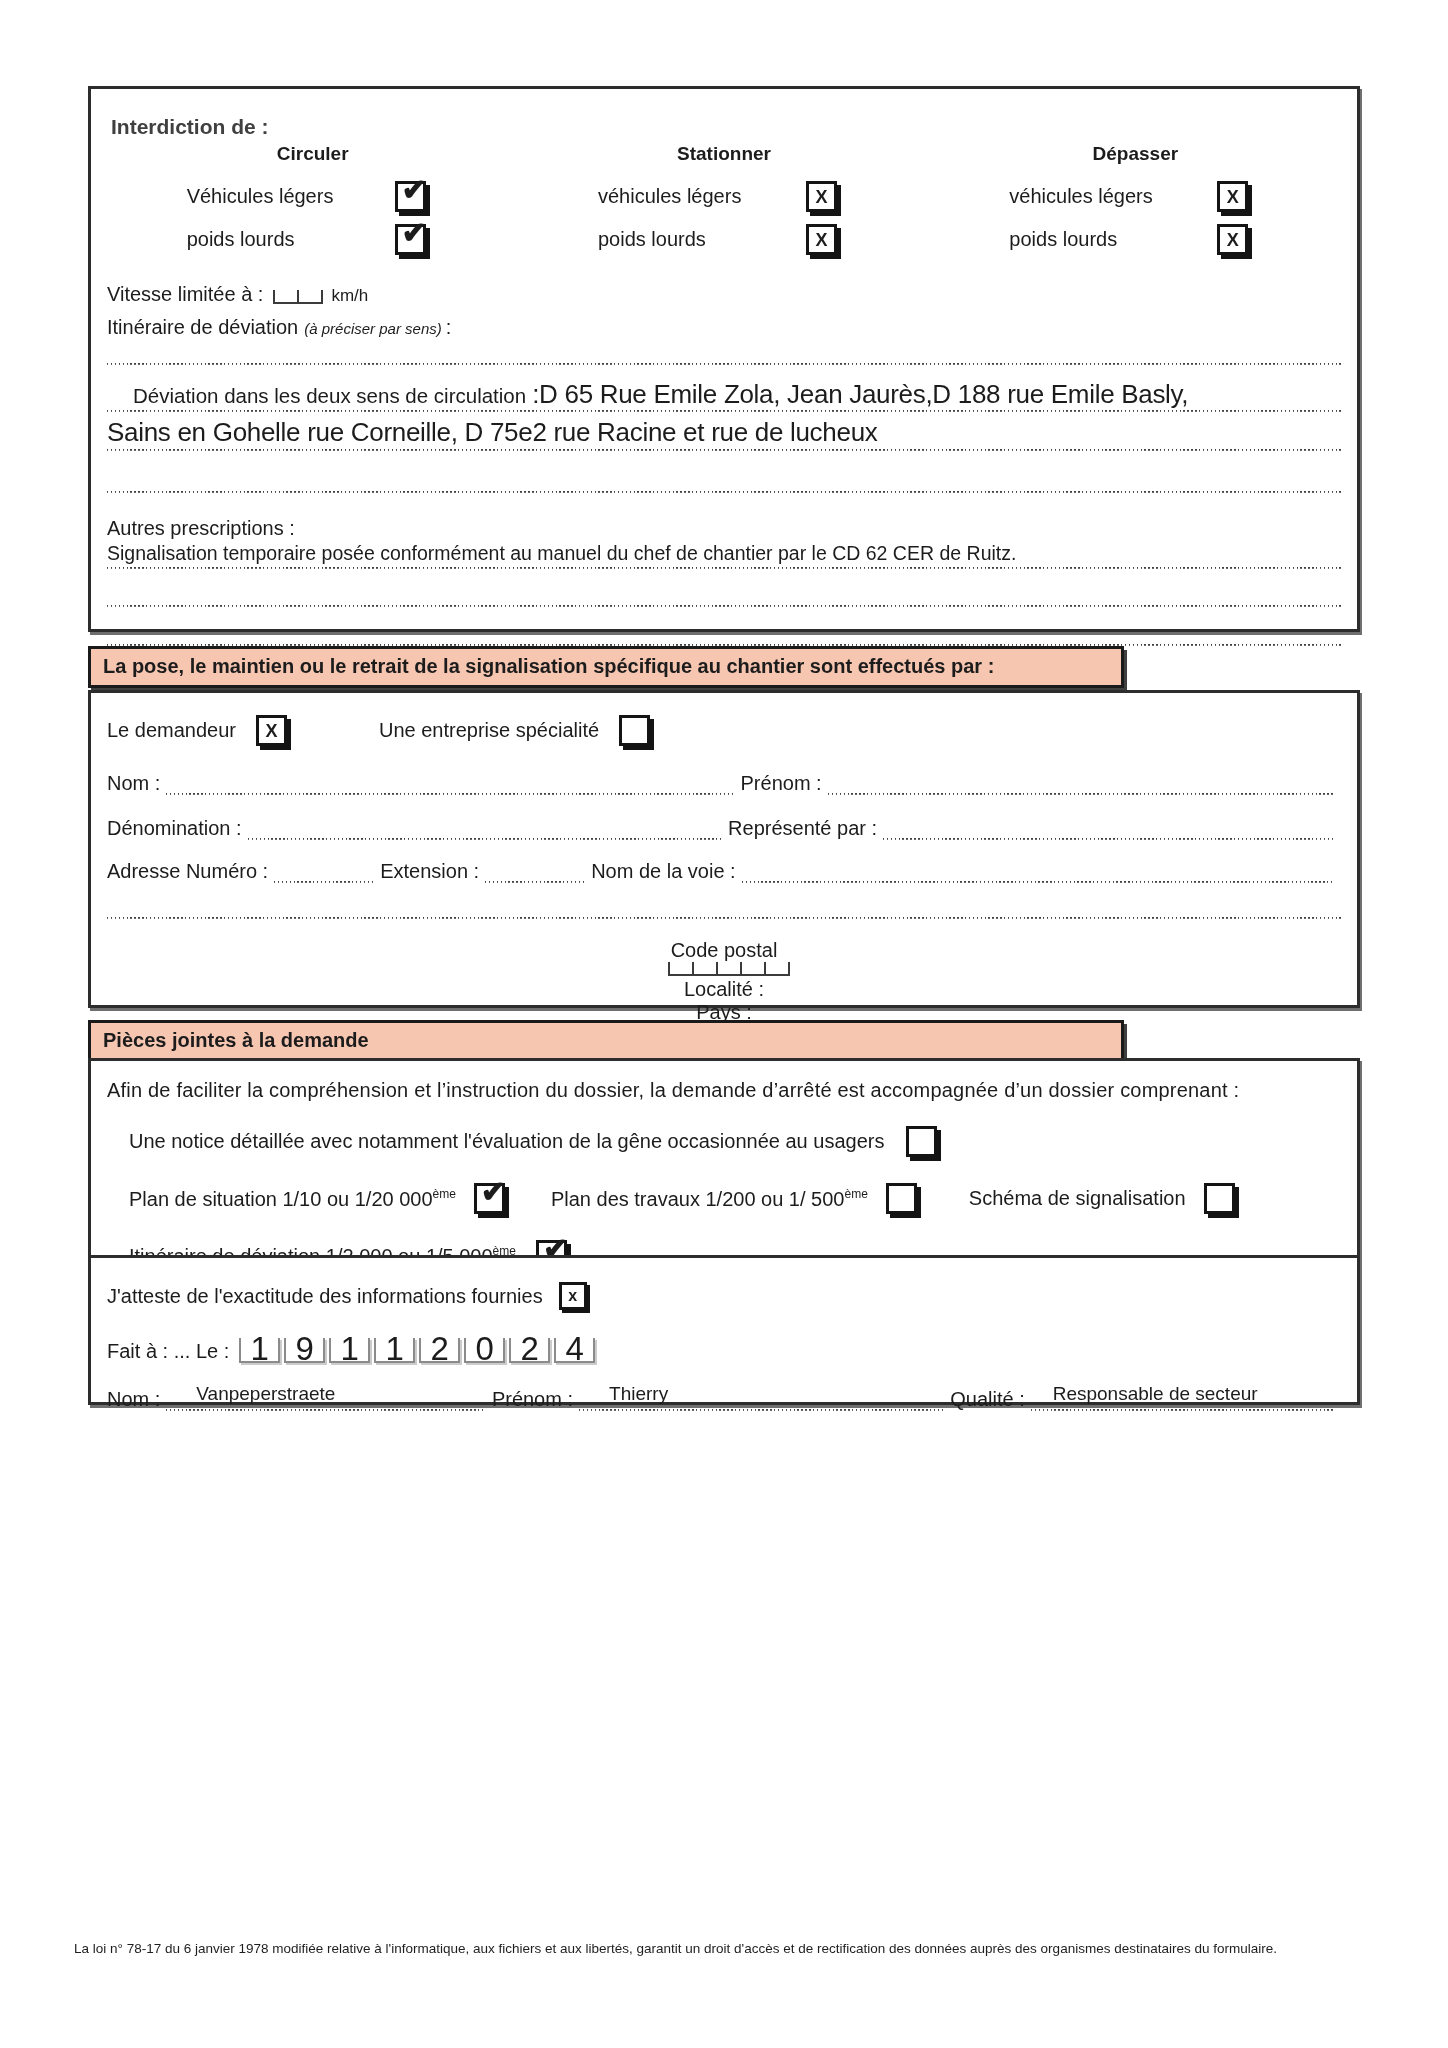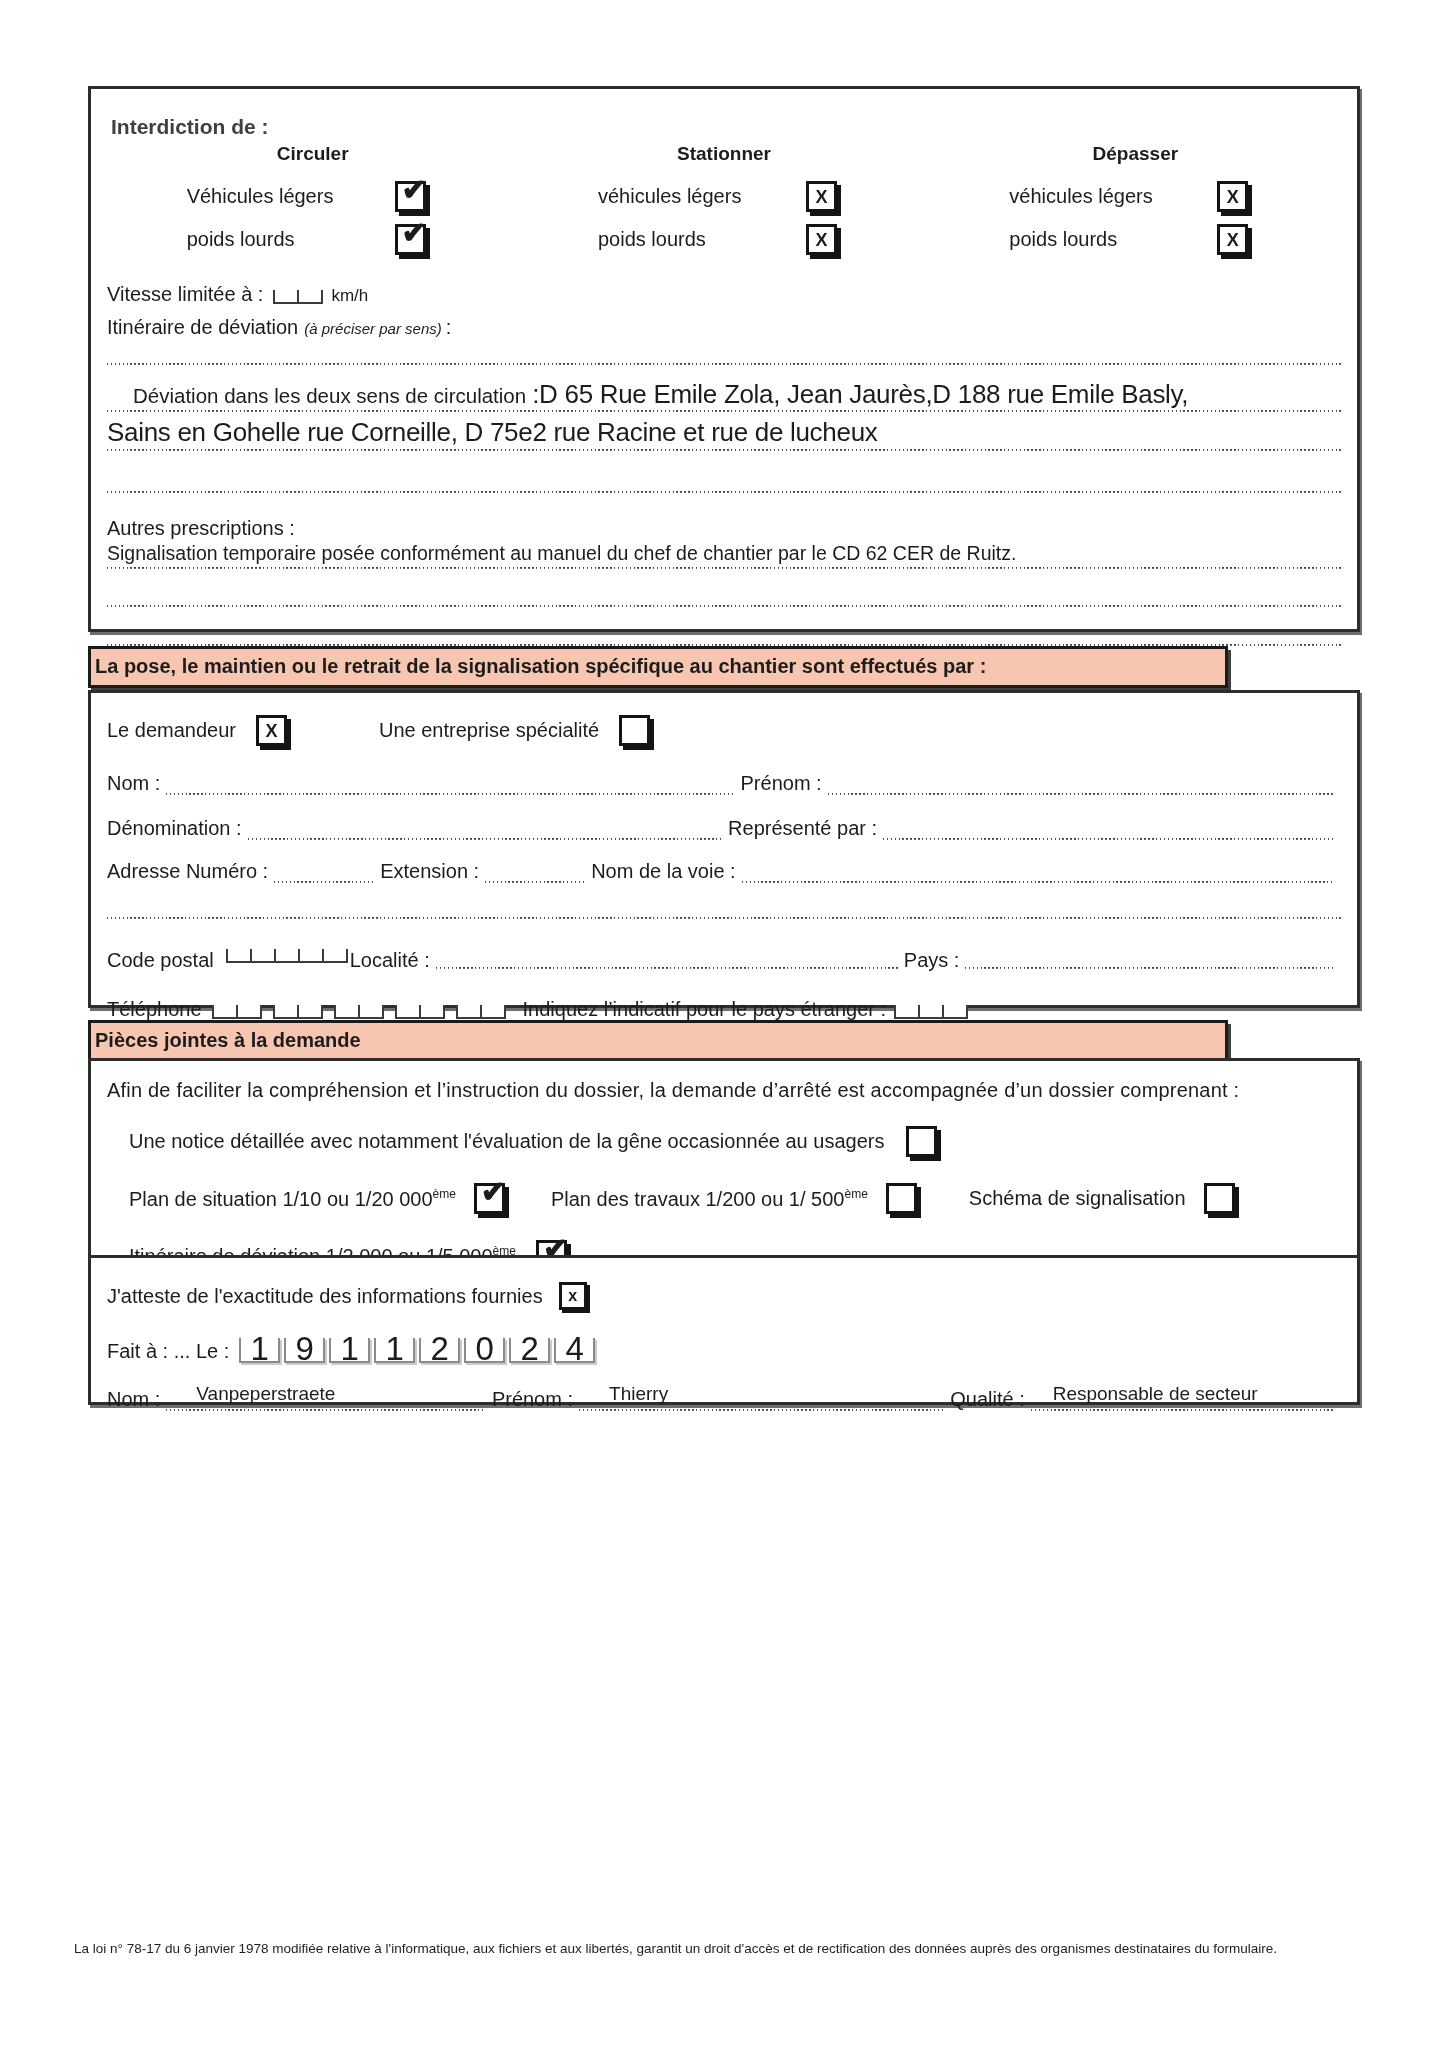--- a/index.html
+++ b/index.html
@@ -6,23 +6,23 @@
   .page {
     position:relative; width:1448px; height:2048px; background:#ffffff;
     font-family:"Liberation Sans", sans-serif; color:#1c1c1c; overflow:hidden;
   }
   .box {
     position:absolute; left:88px; width:1272px; box-sizing:border-box;
     border:3px solid #2d2d2d; box-shadow:2px 3px 0 #6f6f6f; background:#fff;
     padding:0 16px;
   }
   .bar {
-    position:absolute; left:88px; width:1140px; box-sizing:border-box;
+    position:absolute; left:88px; width:1036px; box-sizing:border-box;
     border:3px solid #1a1a1a; background:#f7c6b1; box-shadow:3px 4px 0 #3f3f3f;
-    padding:6px 4px 7px; font-weight:bold; font-size:20px;
+    padding:6px 12px 7px; font-weight:bold; font-size:20px;
   }
   
   .dotted {
     background-image:repeating-linear-gradient(90deg,#414141 0 1.4px,transparent 1.4px 3.9px);
     background-size:100% 1.8px; background-repeat:no-repeat; background-position:0 100%;
   }
   .leader { height:2px; }
   
   .cb {
     position:relative; display:inline-block; width:25px; height:25px;
@@ -185,21 +185,21 @@
       <span class="lbl">Adresse  Numéro :</span>
       <span class="fill dotted" style="flex:0 0 100px;"></span>
       <span class="lbl">Extension :</span>
       <span class="fill dotted" style="flex:0 0 100px;"></span>
       <span class="lbl">Nom de la voie :</span>
       <span class="fill dotted"></span>
     </div>
 
     <div class="dotted leader" style="margin-top:34px;"></div>
 
-    <div class="frow" style="margin-top:30px; align-items:flex-start;">
+    <div class="frow" style="margin-top:20px; align-items:center;flex-direction:column;">
       <span class="lbl">Code postal</span>
       <span class="combgroup" style="margin:0 2px 2px 12px;">
           <span class="cell"></span>
           <span class="cell"></span>
           <span class="cell"></span>
           <span class="cell"></span>
           <span class="cell"></span>
         </span>
       <span class="lbl">Localité :</span>
       <span class="fill dotted" style="flex:1.25;"></span>

